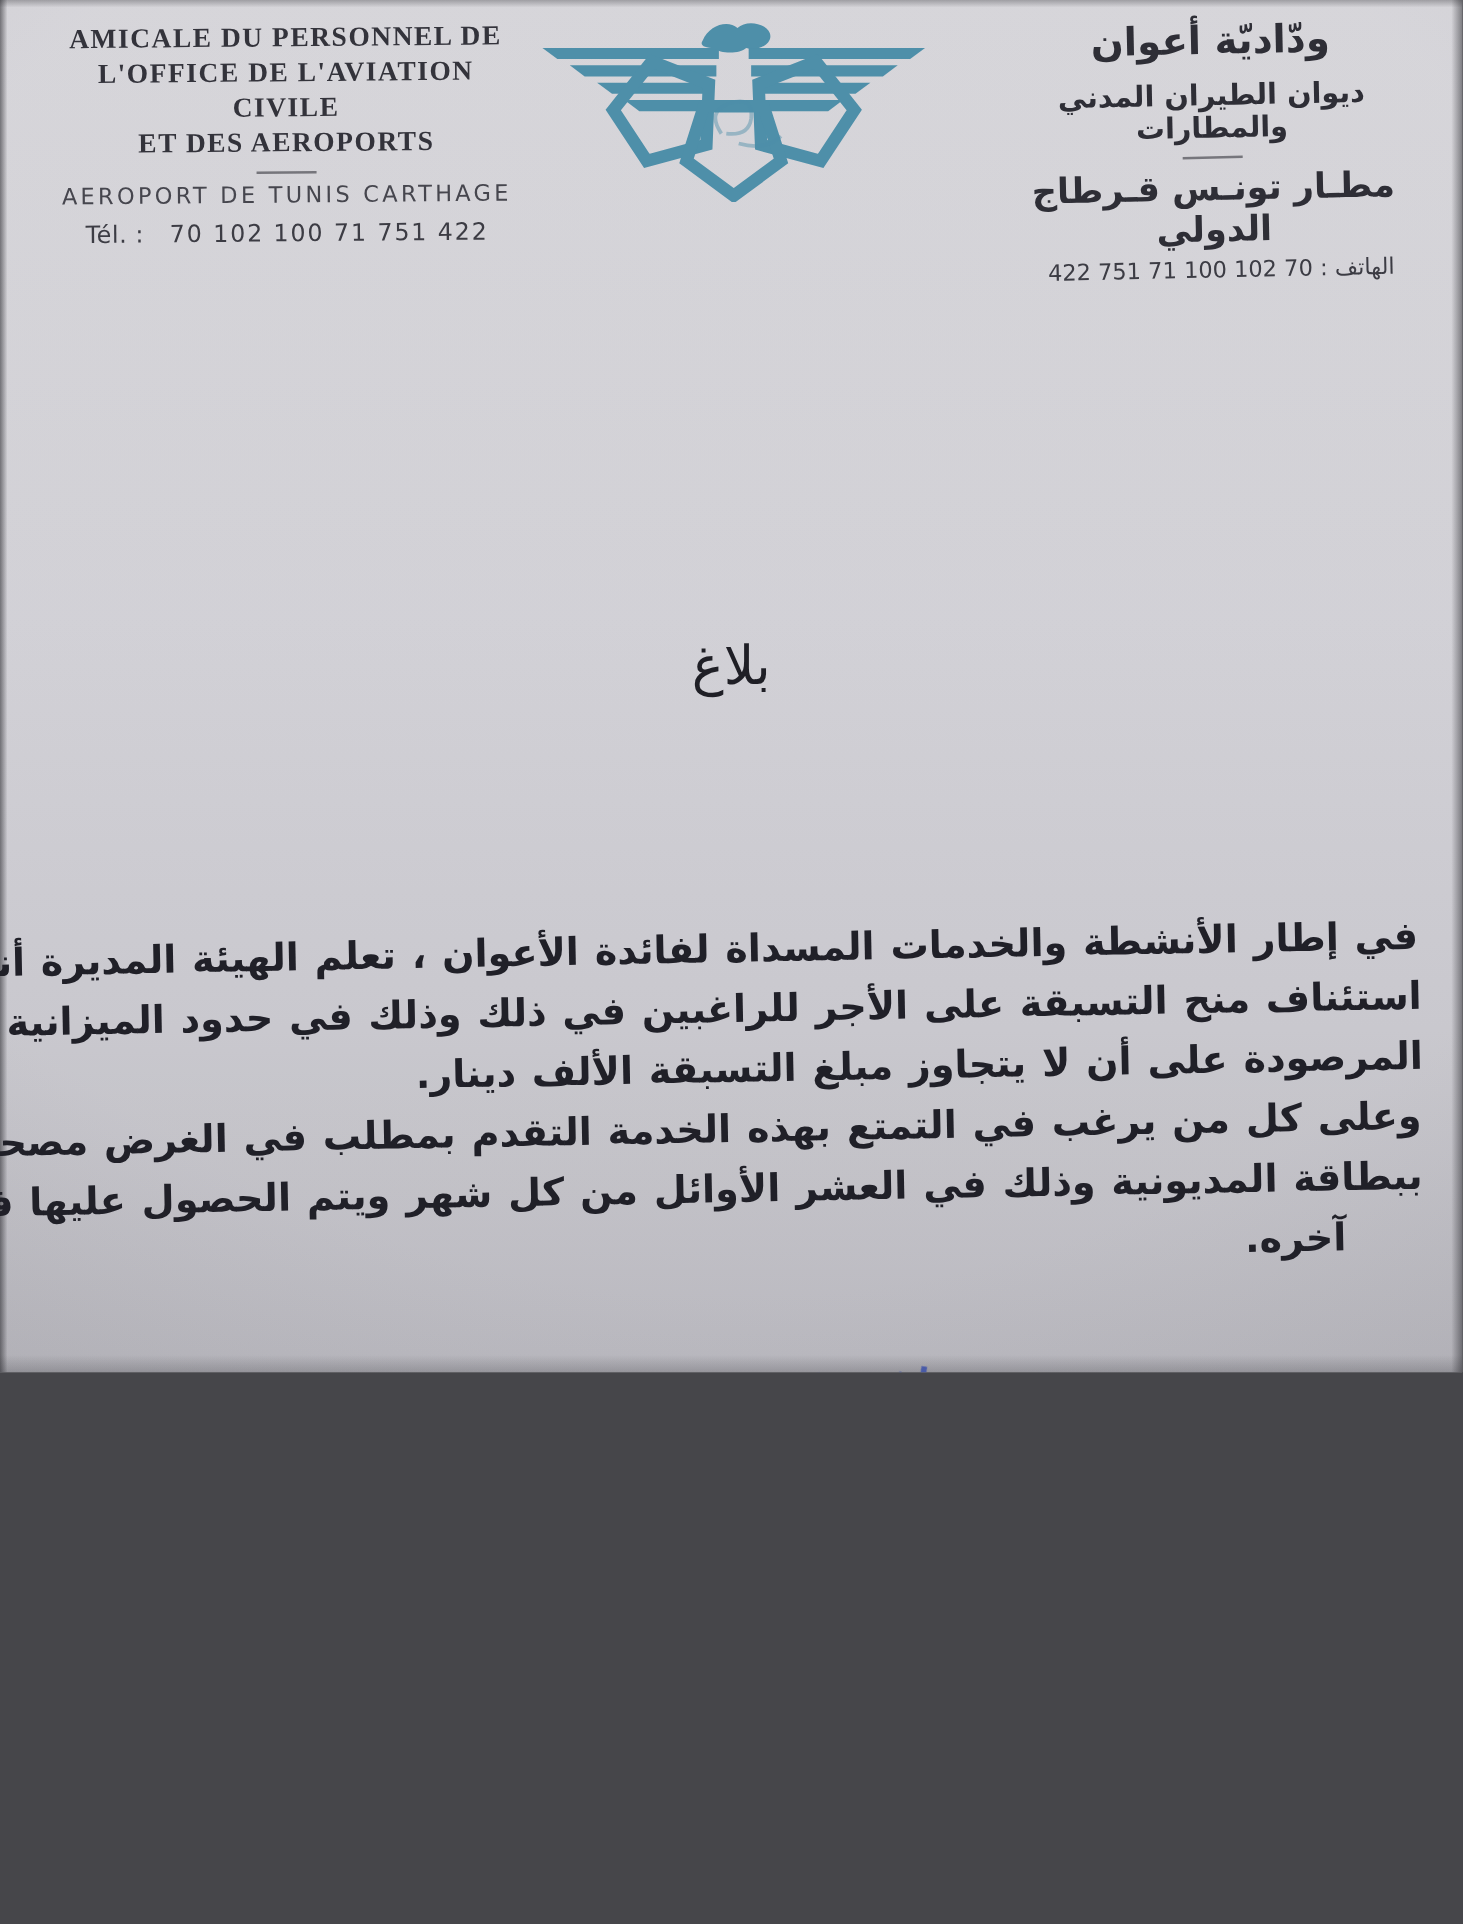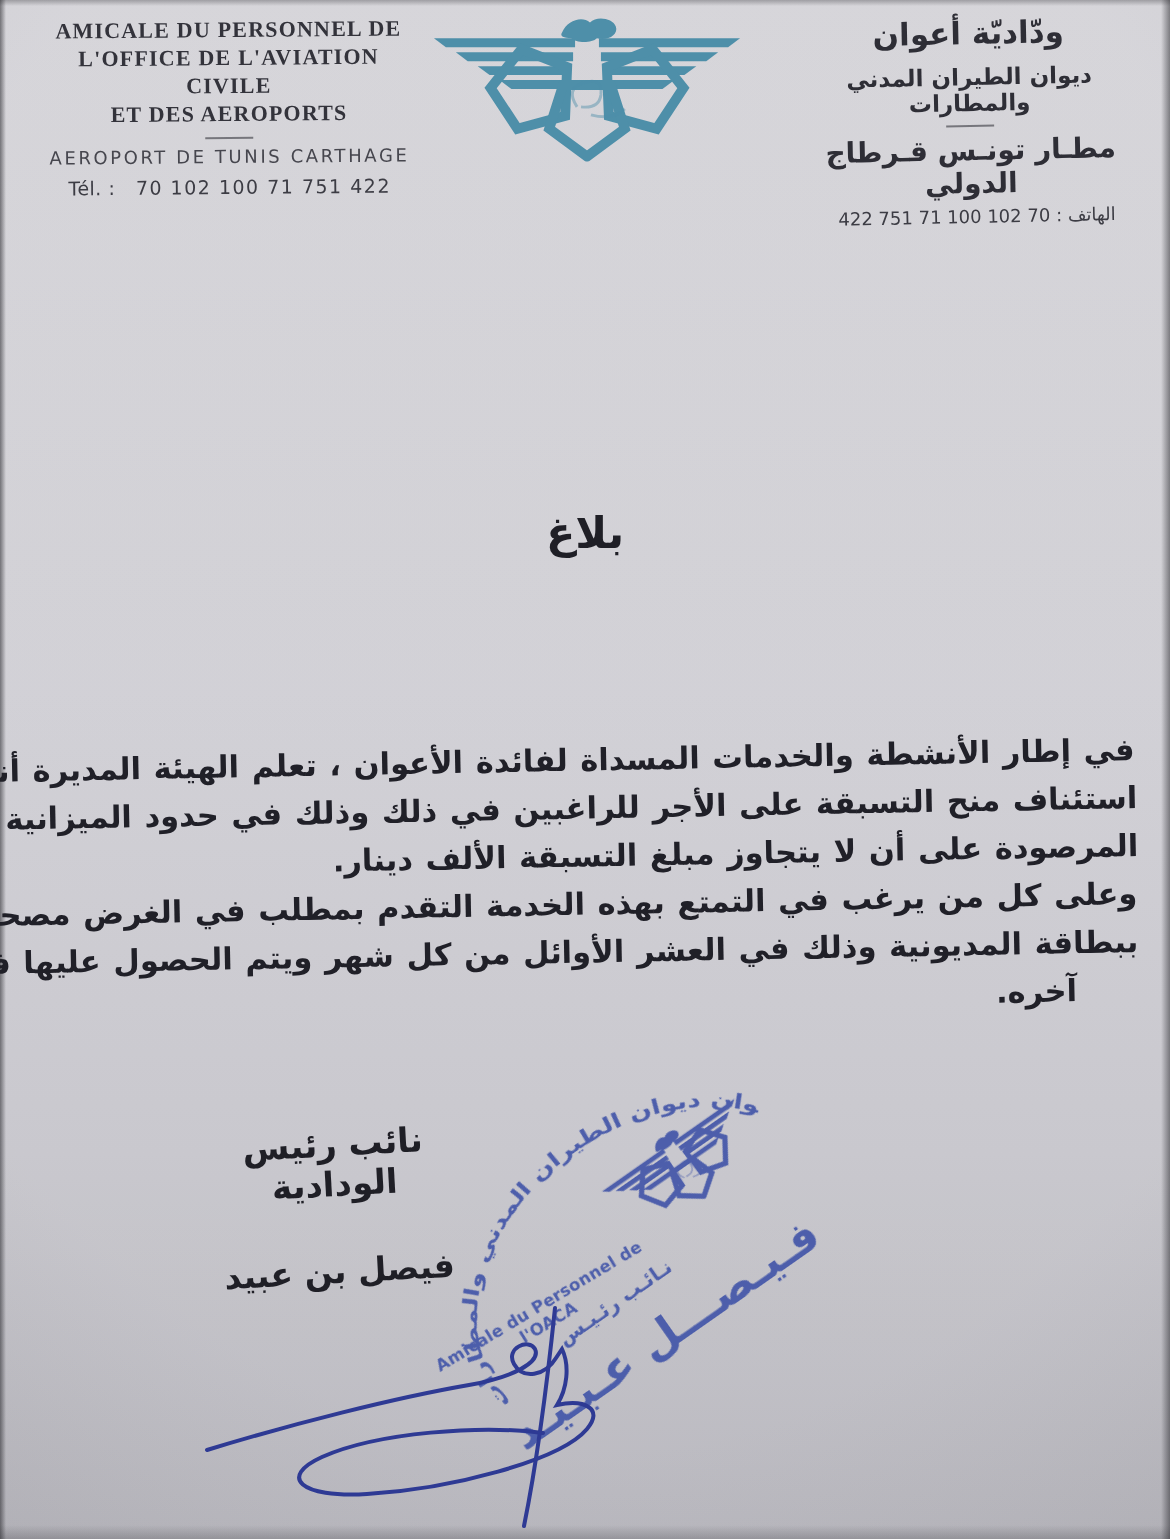--- a/index.html
+++ b/index.html
@@ -1,17 +1,17 @@
 <!DOCTYPE html>
 <html lang="fr"><head>
 <meta charset="utf-8">
 <style>
   html,body{margin:0;padding:0;background:#46464a;}
   .page{
-    position:relative;width:1170px;height:1539px;overflow:hidden;
+    position:relative;width:1170px;height:1098px;overflow:hidden;
     font-family:"DejaVu Sans",sans-serif;color:#26262c;
     background:
       linear-gradient(180deg, rgba(30,30,35,.30), rgba(30,30,35,0) 6px),
       linear-gradient(0deg, rgba(30,30,35,.22), rgba(30,30,35,0) 14px),
       radial-gradient(140% 120% at 50% 40%, rgba(255,255,255,.06) 45%, rgba(0,0,0,.13) 100%),
       linear-gradient(180deg,#d4d3d8 0%,#cfced4 45%,#c6c5cb 75%,#b5b4bb 100%);
   }
   .page::before{content:"";position:absolute;left:0;top:0;bottom:0;width:6px;
     background:linear-gradient(90deg, rgba(35,35,40,.55), rgba(35,35,40,0));pointer-events:none;}
   .page::after{content:"";position:absolute;right:0;top:0;bottom:0;width:9px;
@@ -34,21 +34,21 @@
   .hdr-right .r2{font-size:23px;font-weight:700;margin-top:8px;}
   .hdr-right .r3{font-size:28px;font-weight:600;margin-top:2px;}
   .hdr-right .tel{font-size:18px;margin-top:6px;color:#3c3c44;}
   .hdr-right .tel .num{letter-spacing:1px;margin-left:10px;}
 
   .hdr-logo{position:absolute;left:428px;top:12px;width:318px;height:150px;color:#4e8fa9;}
   .hdr-logo svg{width:100%;height:100%;}
 
   
   .doc-title{position:absolute;left:0;right:0;top:508px;text-align:center;
-    font-size:43px;font-weight:700;direction:rtl;color:#1f1f26;}
+    font-size:43px;font-weight:400;direction:rtl;color:#1f1f26;}
 
   
   .body-text{position:absolute;right:36px;left:60px;top:726px;direction:rtl;
     transform:rotate(-1.1deg);transform-origin:100% 0;}
   .body-line{font-size:30.5px;font-weight:700;line-height:48px;text-align:right;
     white-space:nowrap;word-spacing:2px;color:#202028;}
   .body-line[data-index="1"],.body-line[data-index="2"]{padding-left:0;margin-right:-2px;}
   .body-line[data-index="5"]{padding-right:62px;}
 
   

